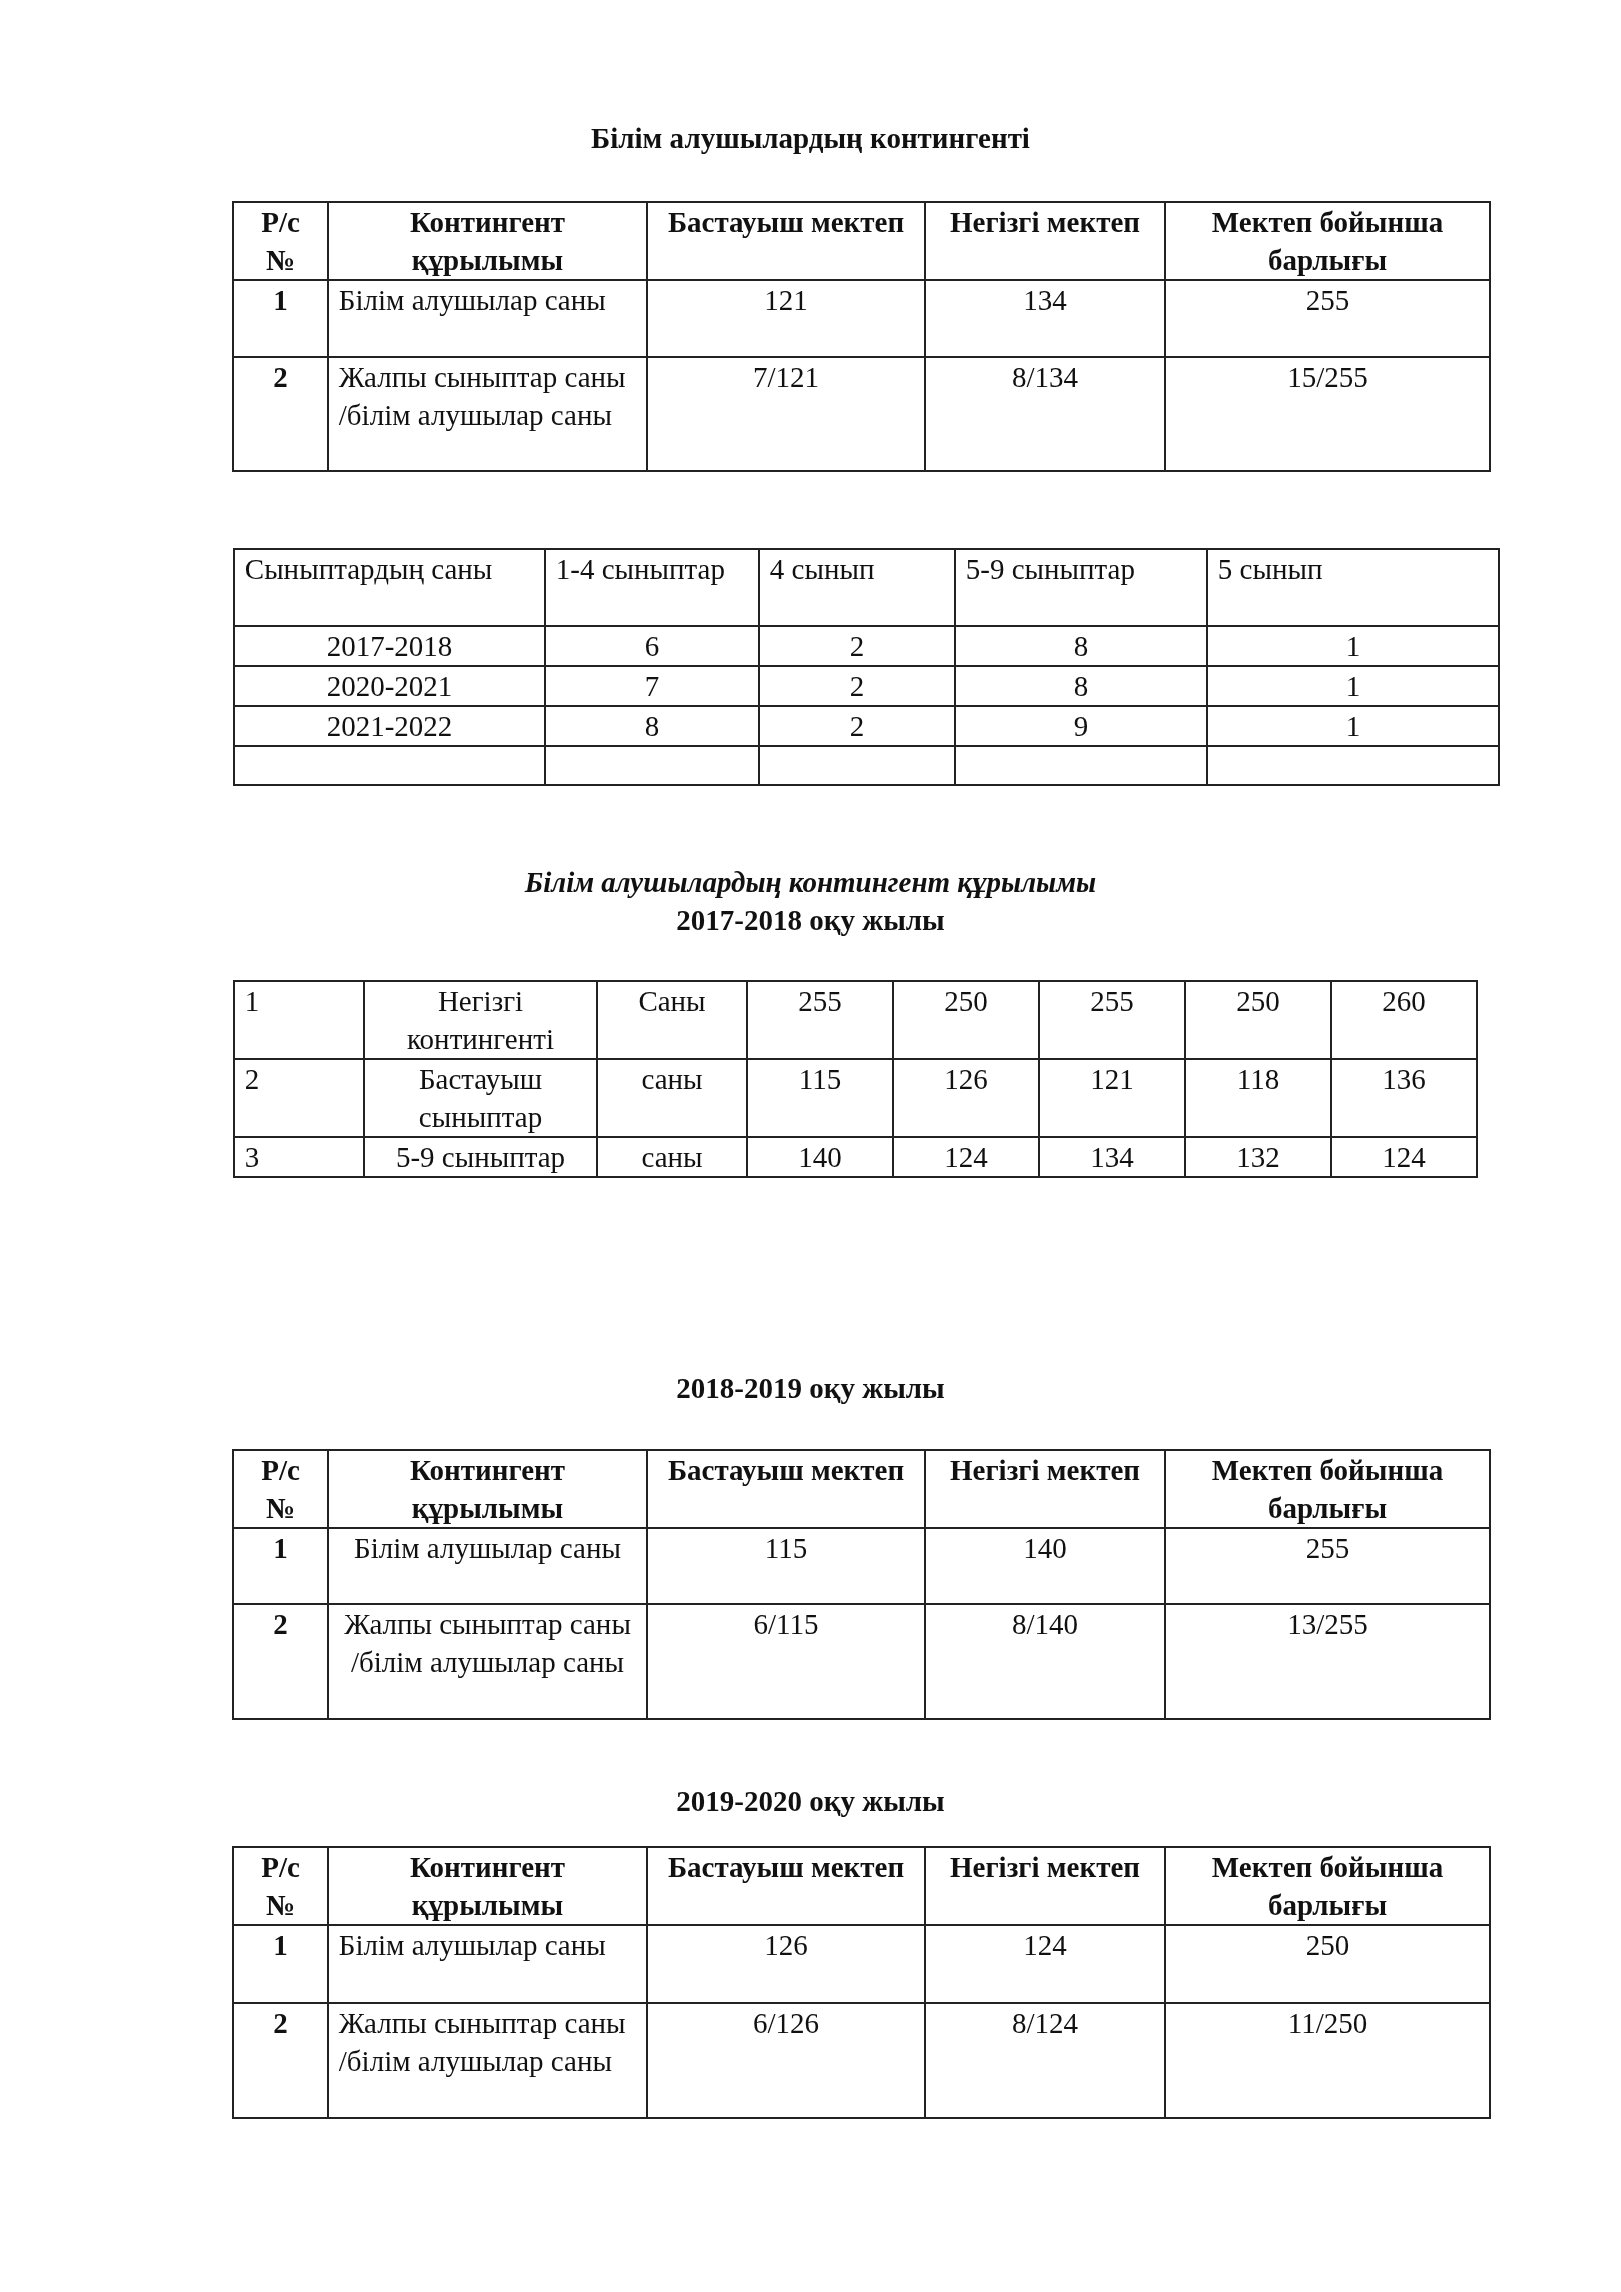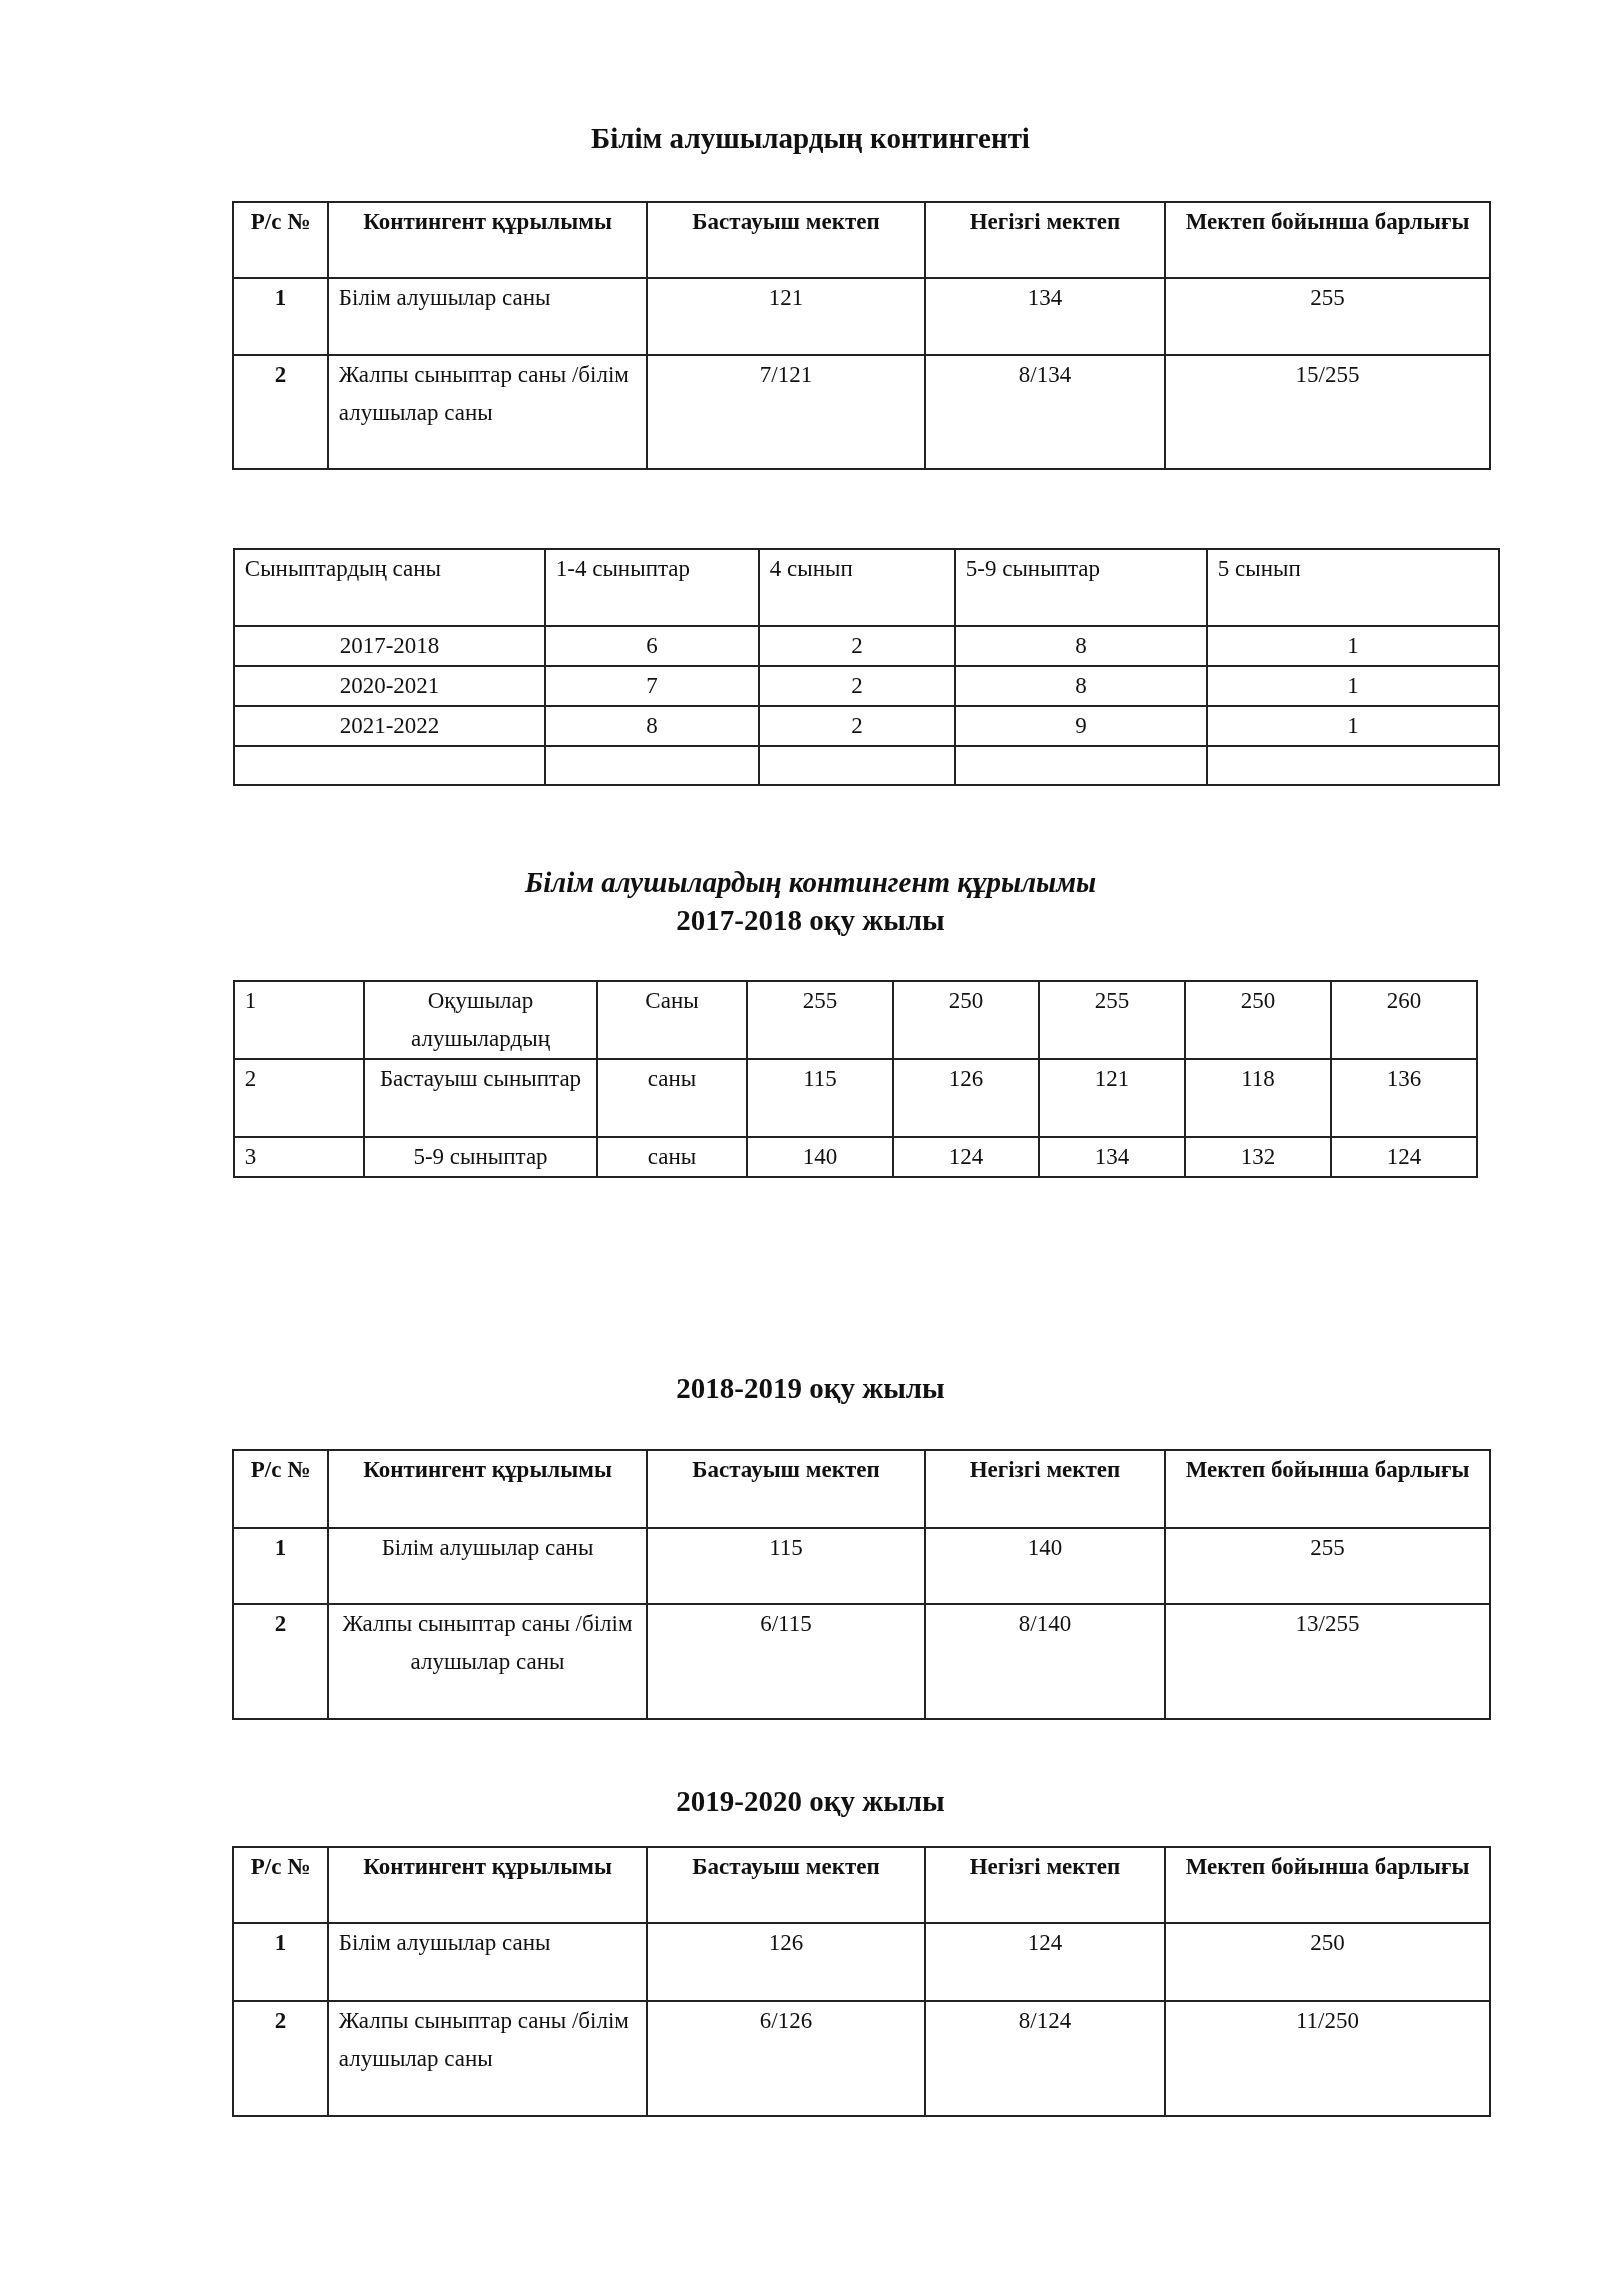--- a/index.html
+++ b/index.html
@@ -1,21 +1,21 @@
 <!DOCTYPE html>
 <html><head>
 <meta charset="utf-8">
 <style>
   html, body { margin: 0; padding: 0; background: #ffffff; }
   body { width: 1621px; height: 2293px; position: relative; overflow: hidden;
          font-family: "Liberation Serif", "DejaVu Serif", serif; color: #111; }
   .title { position: absolute; left: 0; width: 1621px; text-align: center;
            font-weight: bold; font-size: 29px; line-height: 38px; }
   table { position: absolute; border-collapse: collapse; table-layout: fixed;
-          font-size: 23px; line-height: 38px; }
+          font-size: 29px; line-height: 38px; }
   td { border: 2px solid #222; vertical-align: top; padding: 0 9.8px; overflow: hidden; }
   .b { font-weight: bold; }
   .c { text-align: center; }
   .l { text-align: left; }
 </style>
 </head>
 <body>
 
 <div class="title" style="top:119px;">Білім алушылардың контингенті</div>
 
@@ -109,21 +109,21 @@
       <col style="width:150px">
       <col style="width:146px">
       <col style="width:146px">
       <col style="width:146px">
       <col style="width:146px">
       <col style="width:146px">
     </colgroup>
   <tbody>
   <tr style="height:78px">
     <td class="l">1</td>
-    <td class="c">Оқушылар алушылардың</td>
+    <td class="c">Негізгі контингенті</td>
     <td class="c">Саны</td>
     <td class="c">255</td>
     <td class="c">250</td>
     <td class="c">255</td>
     <td class="c">250</td>
     <td class="c">260</td>
   </tr>
   <tr style="height:78px">
     <td class="l">2</td>
     <td class="c">Бастауыш сыныптар</td>

